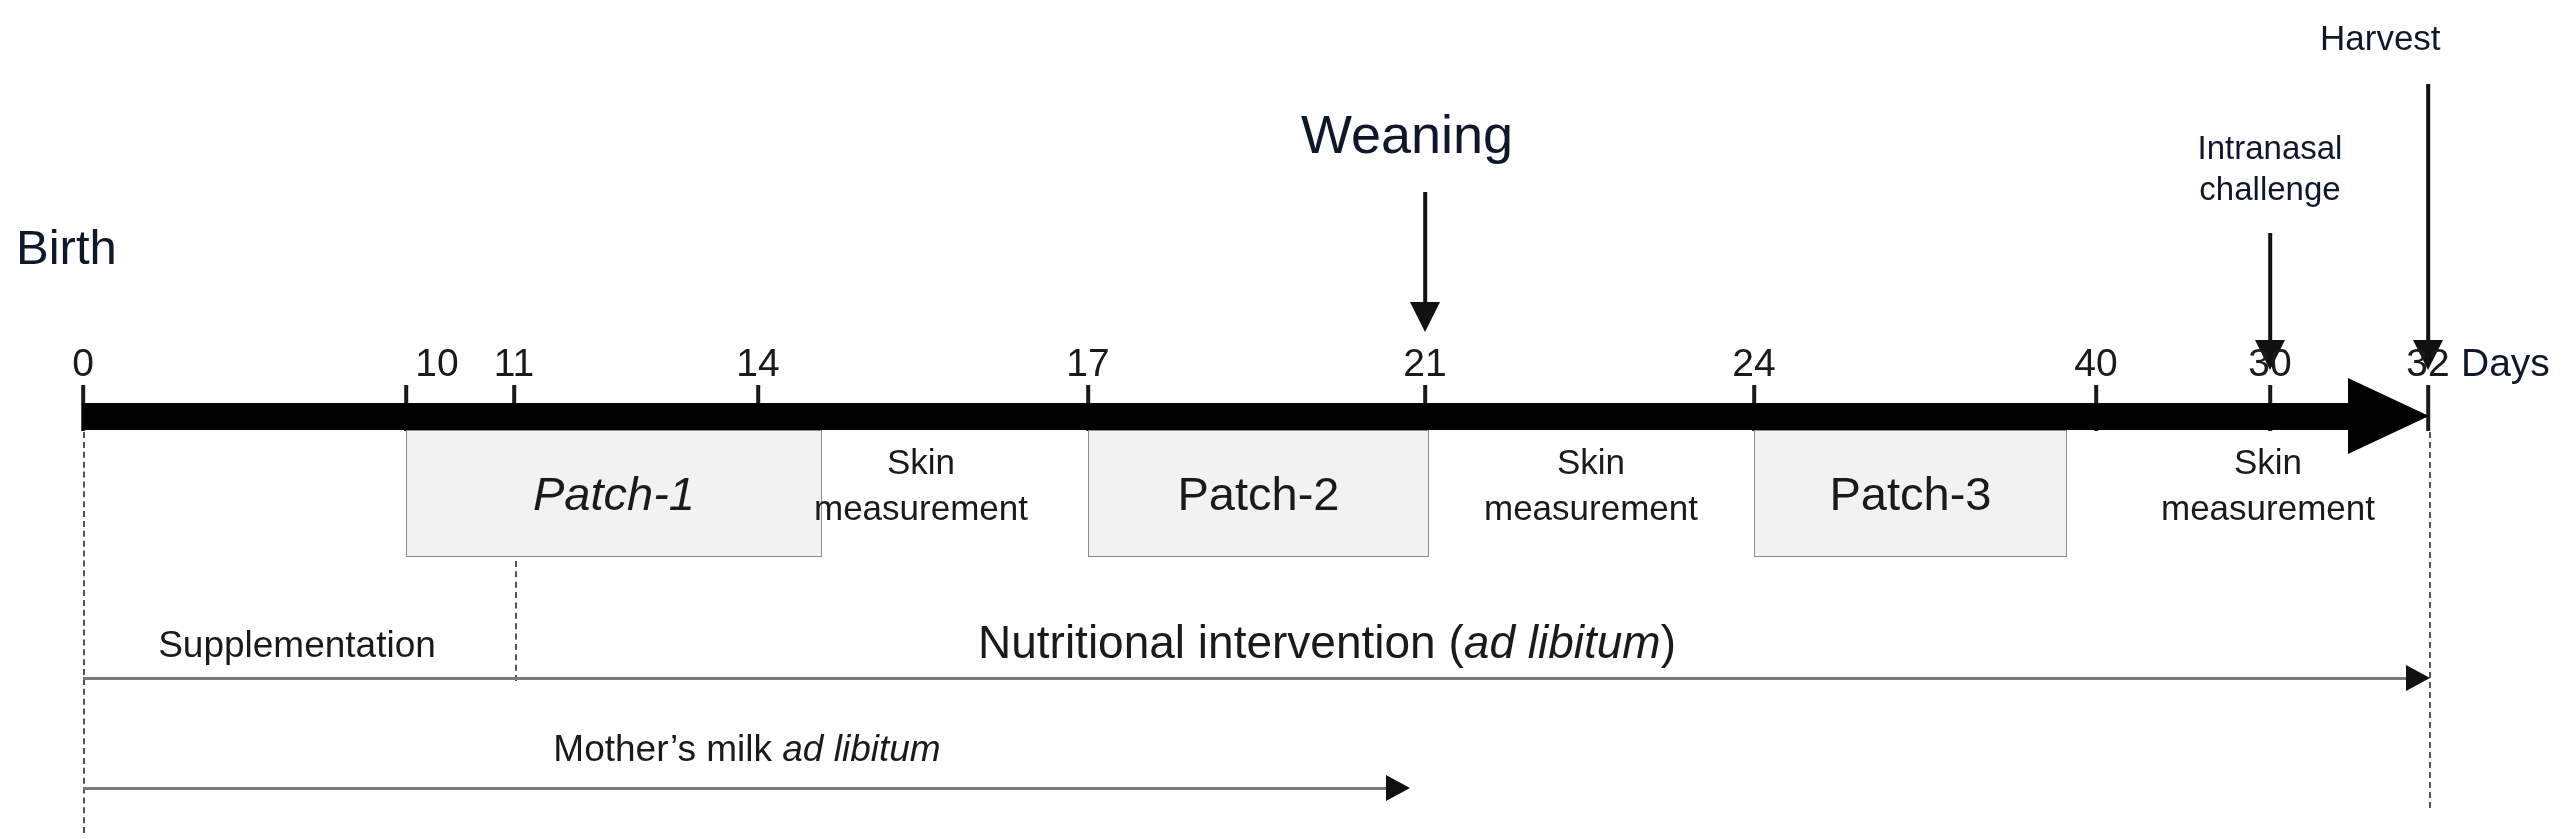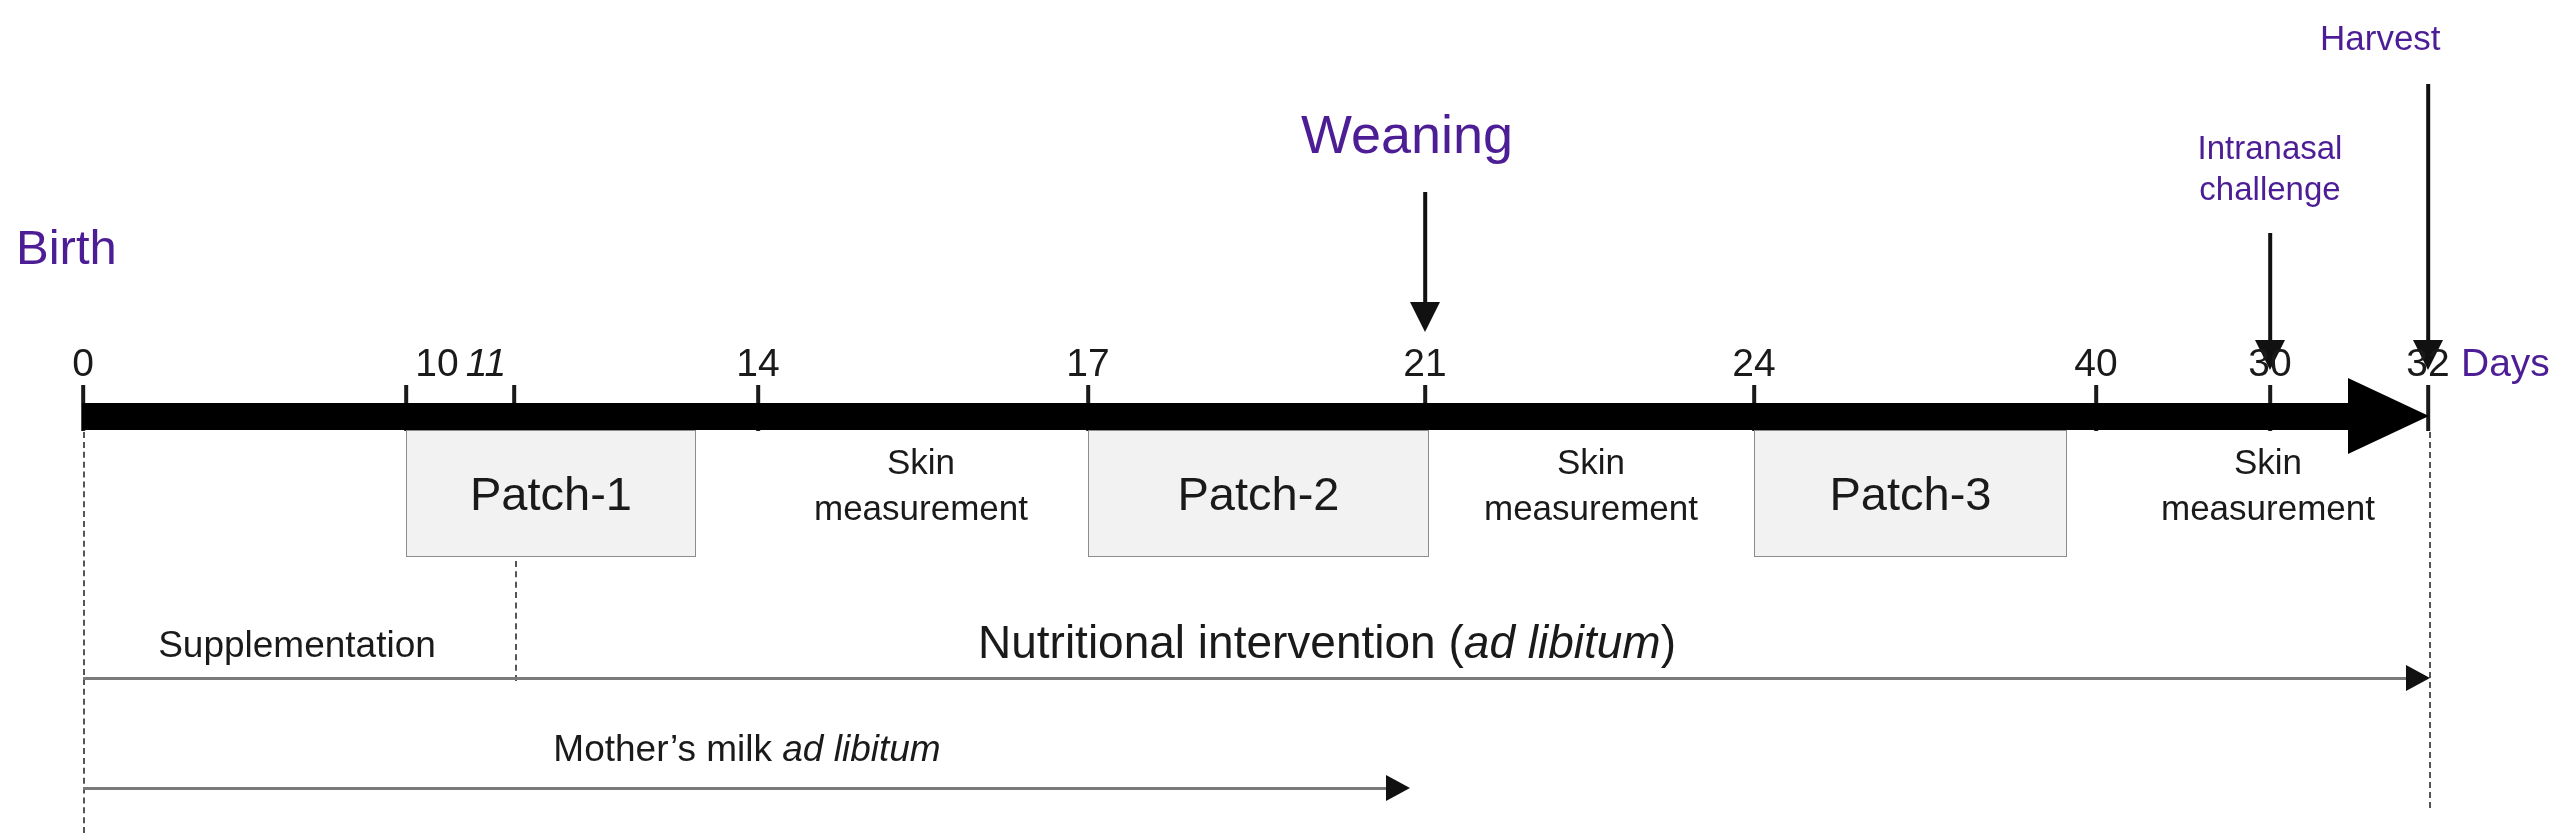--- a/index.html
+++ b/index.html
@@ -14,21 +14,21 @@
     position: relative;
     width: 2576px;
     height: 839px;
     background: #ffffff;
     overflow: hidden;
   }
 
   
   .txt {
     position: absolute;
-    color: #4c1d95;
+    color: #0f172a;
     white-space: nowrap;
     line-height: 1.12;
   }
   .t-birth   { font-size: 49px; left: 16px;  top: 220px; }
   .t-weaning { font-size: 54px; left: 1301px; top: 104px; }
   .t-harvest { font-size: 35px; left: 2320px; top: 17.6px; }
   .t-intra   {
     font-size: 33px; left: 2169px; top: 127px;
     text-align: center; width: 202px; white-space: normal;
     line-height: 1.25;
@@ -161,21 +161,21 @@
   </div>
   <div class="darrow-line" style="left:2270px; top:233px; height:111px;"></div>
   <div class="darrow-head" style="left:2270px; top:340px;"></div>
 
   <div class="txt t-harvest">Harvest</div>
   <div class="darrow-line" style="left:2428px; top:84px; height:260px;"></div>
   <div class="darrow-head" style="left:2428px; top:340px;"></div>
 
   <div class="ticknum" style="left:83px;">0</div>
   <div class="ticknum" style="left:406px;margin-left:31px;">10</div>
-  <div class="ticknum" style="left:486px;font-style:italic;">11</div>
+  <div class="ticknum" style="left:514px;">11</div>
   <div class="ticknum" style="left:758px;">14</div>
   <div class="ticknum" style="left:1088px;">17</div>
   <div class="ticknum" style="left:1425px;">21</div>
   <div class="ticknum" style="left:1754px;">24</div>
   <div class="ticknum" style="left:2096px;">40</div>
   <div class="ticknum" style="left:2270px;">30</div>
   <div class="ticknum" style="left:2428px;">32</div>
   <div class="txt t-days">Days</div>
 
   <div class="tick" style="left:83px;"></div>
@@ -185,21 +185,21 @@
   <div class="tick" style="left:1088px;"></div>
   <div class="tick" style="left:1425px;"></div>
   <div class="tick" style="left:1754px;"></div>
   <div class="tick" style="left:2096px;"></div>
   <div class="tick" style="left:2270px;"></div>
   <div class="tick" style="left:2428px;"></div>
 
   <div class="bar-body"></div>
   <div class="bar-head"></div>
 
-  <div class="patch" style="left:406px; width:290px;">
+  <div class="patch" style="left:406px; width:416px;font-style:italic;">
     <span>Patch-1</span>
   </div>
   <div class="patch" style="left:1088px; width:341px;">
     <span>Patch-2</span>
   </div>
   <div class="patch" style="left:1754px; width:313px;">
     <span>Patch-3</span>
   </div>
 
   <div class="skin" style="left:921px;">

